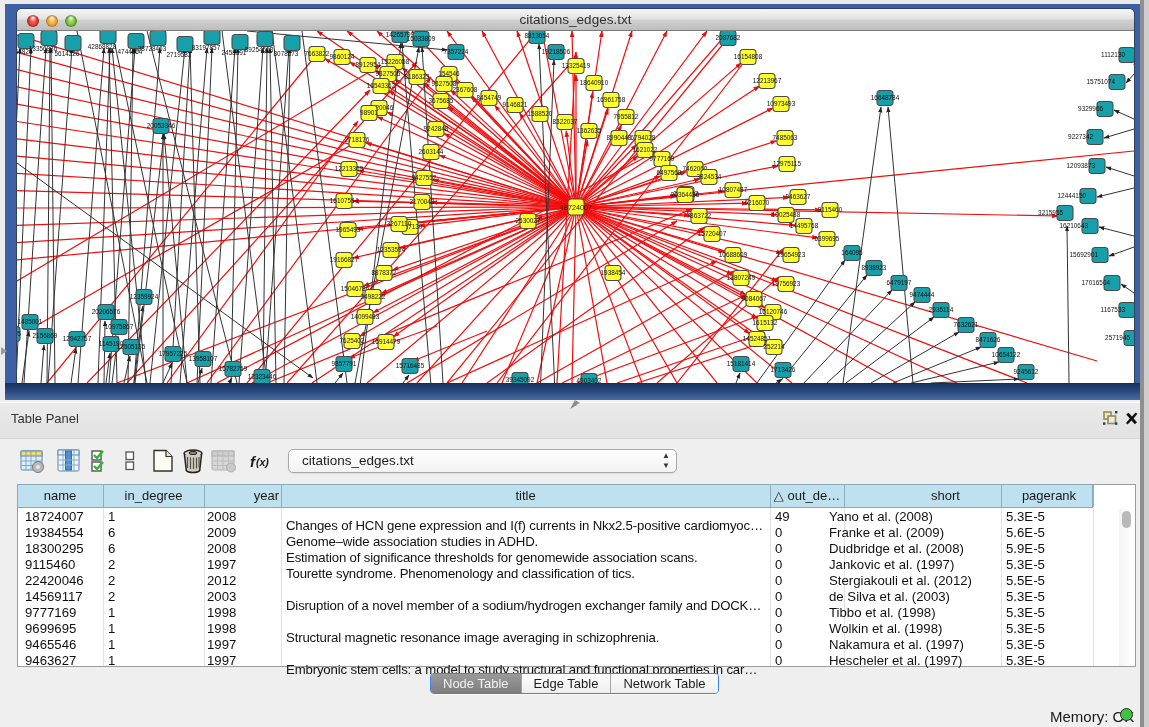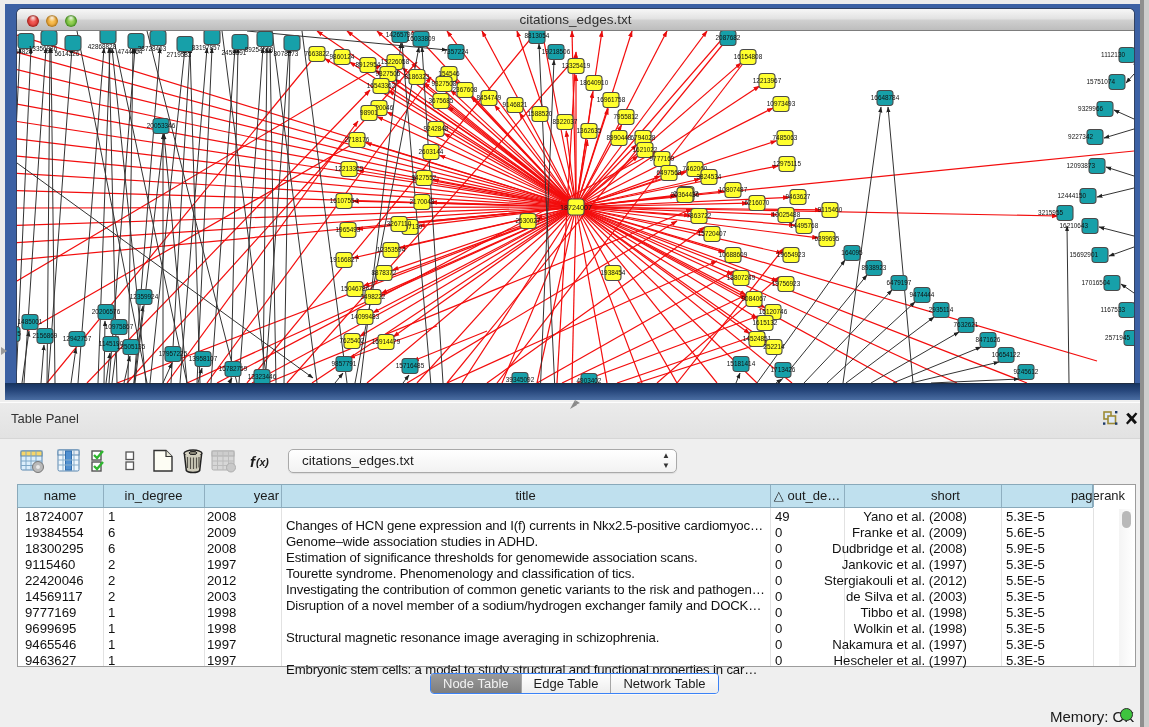--- a/index.html
+++ b/index.html
@@ -46,21 +46,21 @@
 .th { position:absolute; top:488px; font-size:13px; color:#1a1a1a; text-align:center; }
 .colline { position:absolute; top:485px; width:1px; height:22px; background:#8fafc0; }
 .gridline { position:absolute; top:508px; width:1px; height:158px; background:#e2e2e2; }
 .trow { position:absolute; left:17px; width:1076px; height:16px; font-size:13.2px; color:#111; }
 .trow div { position:absolute; top:1px; white-space:nowrap; overflow:hidden; }
 .c-name { left:8px; width:80px; }
 .c-deg { left:91px; width:95px; }
 .c-year { left:190px; width:70px; }
 .c-title { left:269px; width:489px; letter-spacing:-0.15px;margin-top:9px; }
 .c-out { left:758px; width:70px; }
-.c-short { left:793px; width:157px; text-align:right; }
+.c-short { left:812px; width:157px; text-align:left; }
 .c-pr { left:989px; width:90px; }
 #vscroll { position:absolute; left:1119px; top:509px; width:15px; height:157px; background:linear-gradient(to right,#f4f4f4,#fff); }
 #vthumb { position:absolute; left:1122px; top:511px; width:9px; height:17px; background:#b9b9b9; border-radius:5px; }
 
 
 #tabs { position:absolute; left:430px; top:673px; height:21px; display:flex; border:1px solid #3b82f6; border-radius:4px; overflow:hidden;
   box-shadow:0 1px 0 rgba(255,255,255,.7); }
 .tab { font-size:13px; padding:2px 12px 0 12px; color:#1d1d1d; background:linear-gradient(#ffffff,#ededed); border-left:1px solid #a5a5a5; }
 .tab:first-child { border-left:none; }
 .tab.sel { background:linear-gradient(#9a9a9a,#7e7e7e); color:#f2f2f2; }
@@ -668,21 +668,21 @@
   </div>
 
   <div id="tbl"></div>
   <div id="thead"></div>
   <div class="th" style="left:17px;width:86px;">name</div>
   <div class="th" style="left:103px;width:101px;">in_degree</div>
   <div class="th" style="left:204px;width:77px;padding-left:48px;">year</div>
   <div class="th" style="left:281px;width:489px;">title</div>
   <div class="th" style="left:770px;width:74px;">△ out_de…</div>
   <div class="th" style="left:844px;width:157px;margin-left:23px;">short</div>
-  <div class="th" style="left:1050px;width:96px;">pagerank</div>
+  <div class="th" style="left:1001px;width:96px;">pagerank</div>
   <div class="colline" style="left:103px"></div>
   <div class="colline" style="left:204px"></div>
   <div class="colline" style="left:281px"></div>
   <div class="colline" style="left:770px"></div>
   <div class="colline" style="left:844px"></div>
   <div class="colline" style="left:1001px"></div>
   <div class="colline" style="left:1093px"></div>
   <div class="gridline" style="left:103px"></div>
   <div class="gridline" style="left:204px"></div>
   <div class="gridline" style="left:281px"></div>
@@ -723,21 +723,20 @@
       <div class="c-year">1997</div>
 <div class="c-title">Tourette syndrome. Phenomenology and classification of tics.</div>
       <div class="c-out">0</div>
       <div class="c-short">Jankovic et al. (1997)</div>
 <div class="c-pr">5.3E-5</div>
     </div>
 <div class="trow" style="top:572px">
 <div class="c-name">22420046</div>
       <div class="c-deg">2</div>
       <div class="c-year">2012</div>
-<div class="c-title">Investigating the contribution of common genetic variants to the risk and pathogen…</div>
       <div class="c-out">0</div>
       <div class="c-short">Stergiakouli et al. (2012)</div>
 <div class="c-pr">5.5E-5</div>
     </div>
 <div class="trow" style="top:588px">
 <div class="c-name">14569117</div>
       <div class="c-deg">2</div>
       <div class="c-year">2003</div>
 <div class="c-title">Disruption of a novel member of a sodium/hydrogen exchanger family and DOCK…</div>
       <div class="c-out">0</div>

